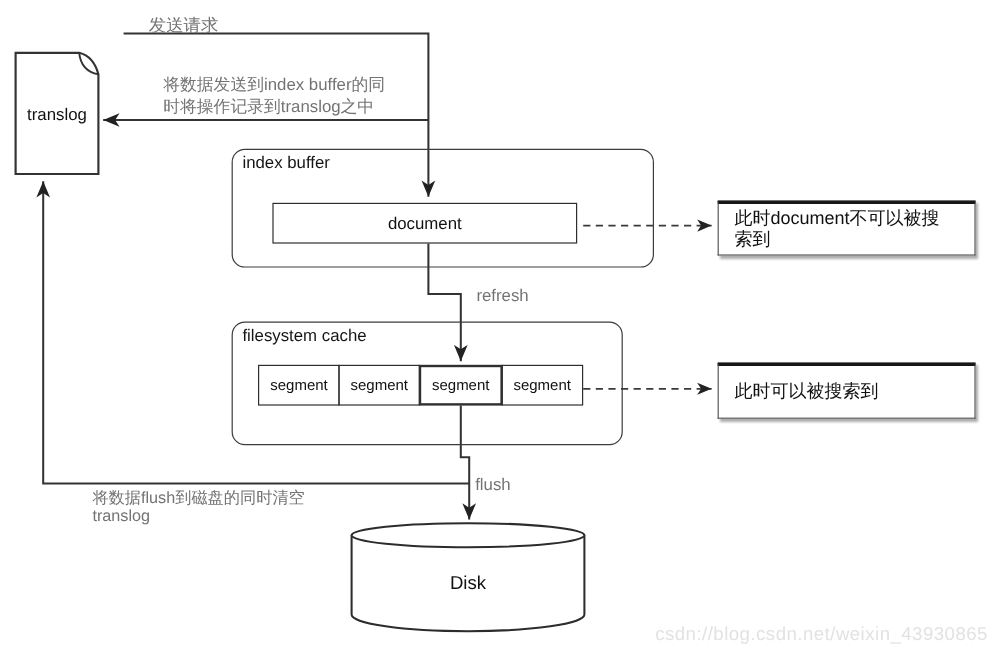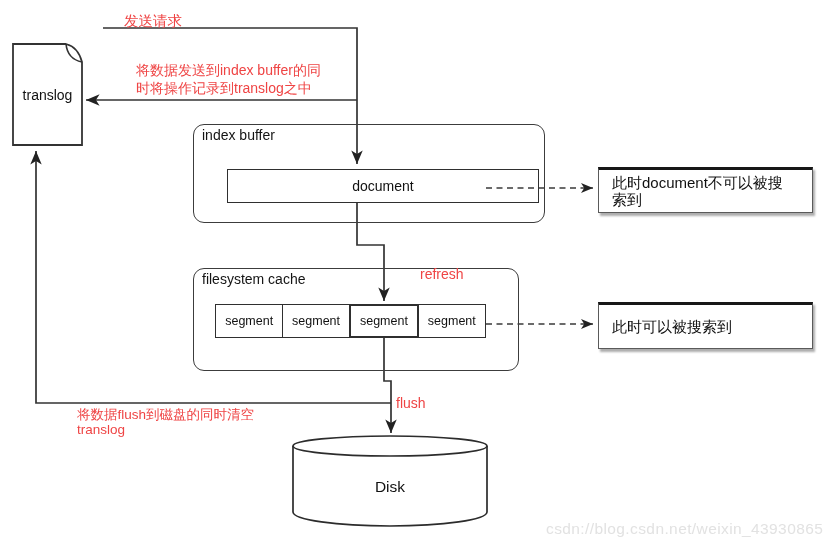--- a/index.html
+++ b/index.html
@@ -2,21 +2,21 @@
 <html><head>
 <meta charset="utf-8">
 <style>
   html,body{margin:0;padding:0;background:#fff;}
   .stage{
     position:relative;width:831px;height:550px;background:#fff;
     font-family:"Liberation Sans","DejaVu Sans",sans-serif;color:#111;
     overflow:hidden;
   }
   .stage svg.wires{position:absolute;left:0;top:0;z-index:0;}
-  .lbl{position:absolute;z-index:2;white-space:nowrap;color:#ef4444;}
+  .lbl{position:absolute;z-index:2;white-space:nowrap;color:#737373;}
   .prewrap{white-space:pre-line;}
   .roundbox{
     position:absolute;z-index:1;border:1.6px solid #3c3c3c;border-radius:11px;
     background:transparent;box-sizing:border-box;
   }
   .roundbox .boxtitle{
     position:absolute;left:8px;top:2px;font-size:14px;color:#141414;white-space:nowrap;
   }
   .docbox{
     position:absolute;z-index:1;border:1.8px solid #2f2f2f;background:transparent;
@@ -83,25 +83,25 @@
   <div class="translog-label" style="left:13px;top:44px;width:69px;height:101px;">translog</div>
 
   <div class="lbl" style="left:124px;top:12px;font-size:14.5px;">发送请求</div>
   <div class="lbl prewrap" style="left:108px;top:61px;font-size:14px;line-height:18px;margin-left:28px;">将数据发送到index buffer的同
 时将操作记录到translog之中</div>
 
   <div class="roundbox" style="left:193px;top:124px;width:352px;height:99px;">
     <span class="boxtitle">index buffer</span>
   </div>
 
-  <div class="docbox" style="left:227px;top:169px;width:312px;height:34px;">
+  <div class="docbox" style="left:227px;top:169px;width:254px;height:34px;">
     <span>document</span>
   </div>
 
-  <div class="lbl" style="left:420px;top:238px;font-size:14px;margin-top:28px;">refresh</div>
+  <div class="lbl" style="left:397px;top:238px;font-size:14px;">refresh</div>
 
   <div class="roundbox" style="left:193px;top:268px;width:326px;height:103px;">
     <span class="boxtitle">filesystem cache</span>
   </div>
 
   <div class="segrow" style="left:215px;top:304px;width:271px;height:34px;">
     <div class="seg">segment</div>
     <div class="seg">segment</div>
     <div class="seg" style="border-width:2px;">segment</div>
     <div class="seg">segment</div>

